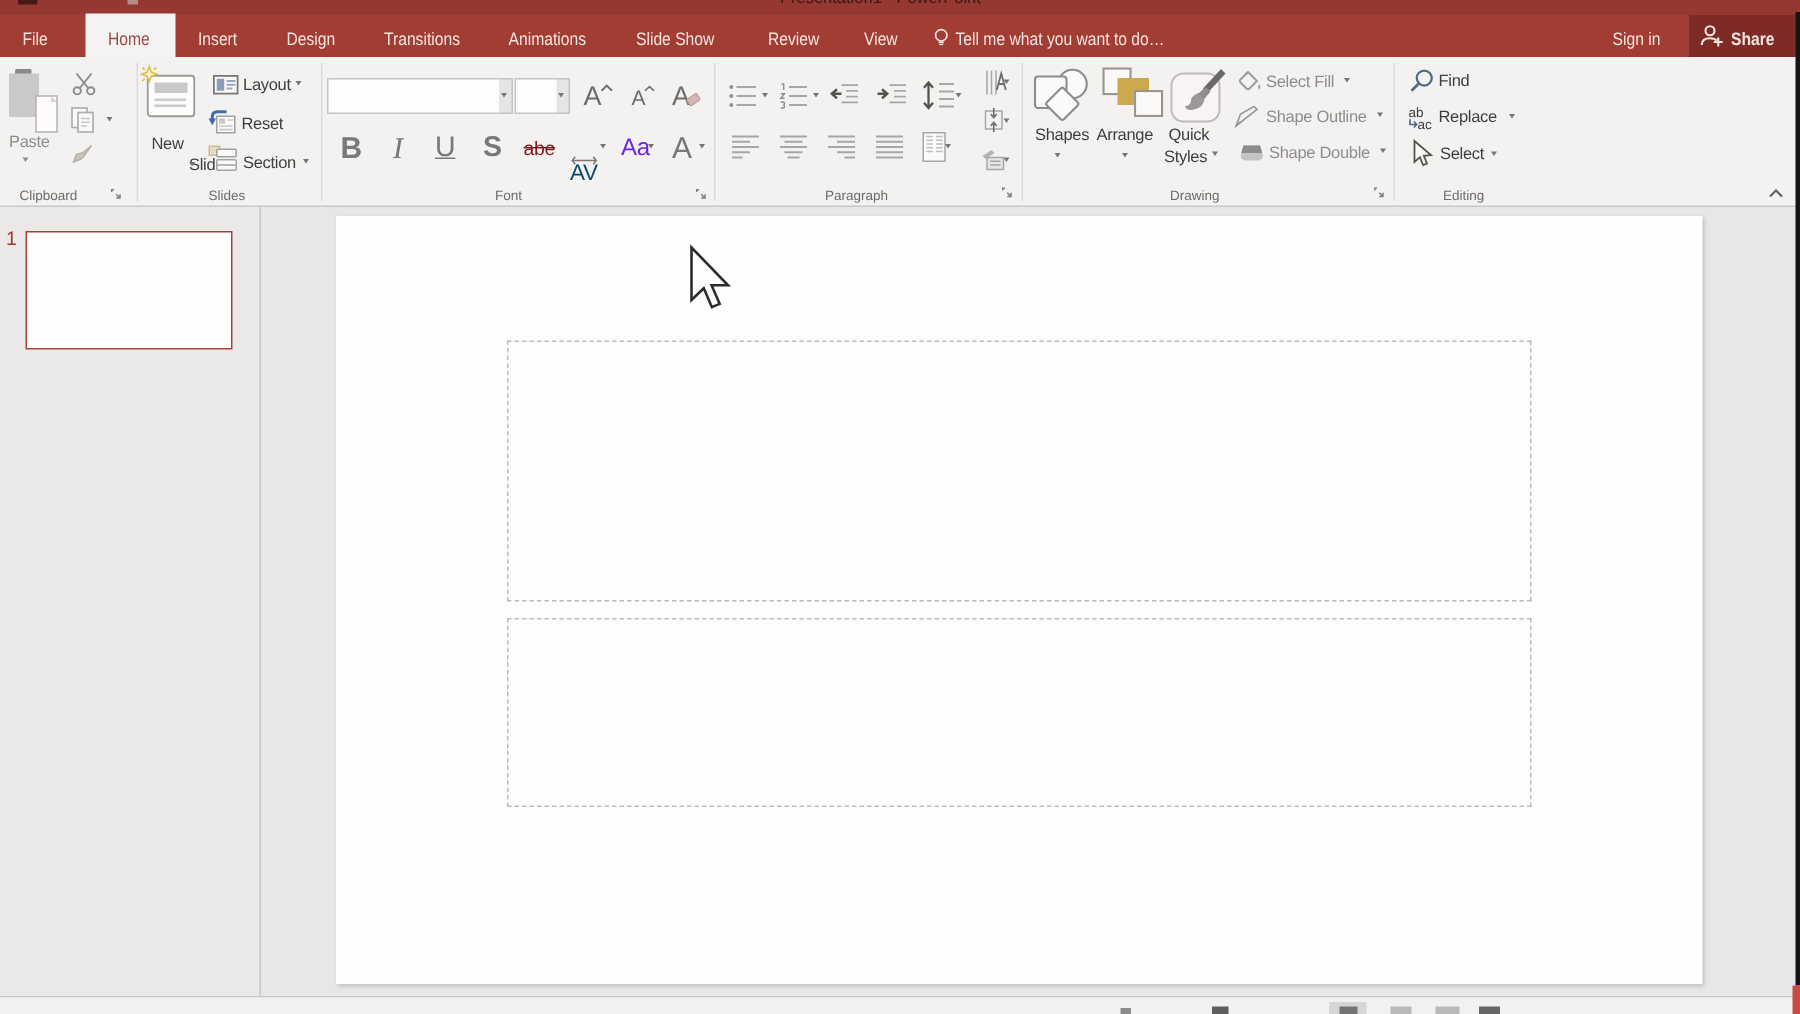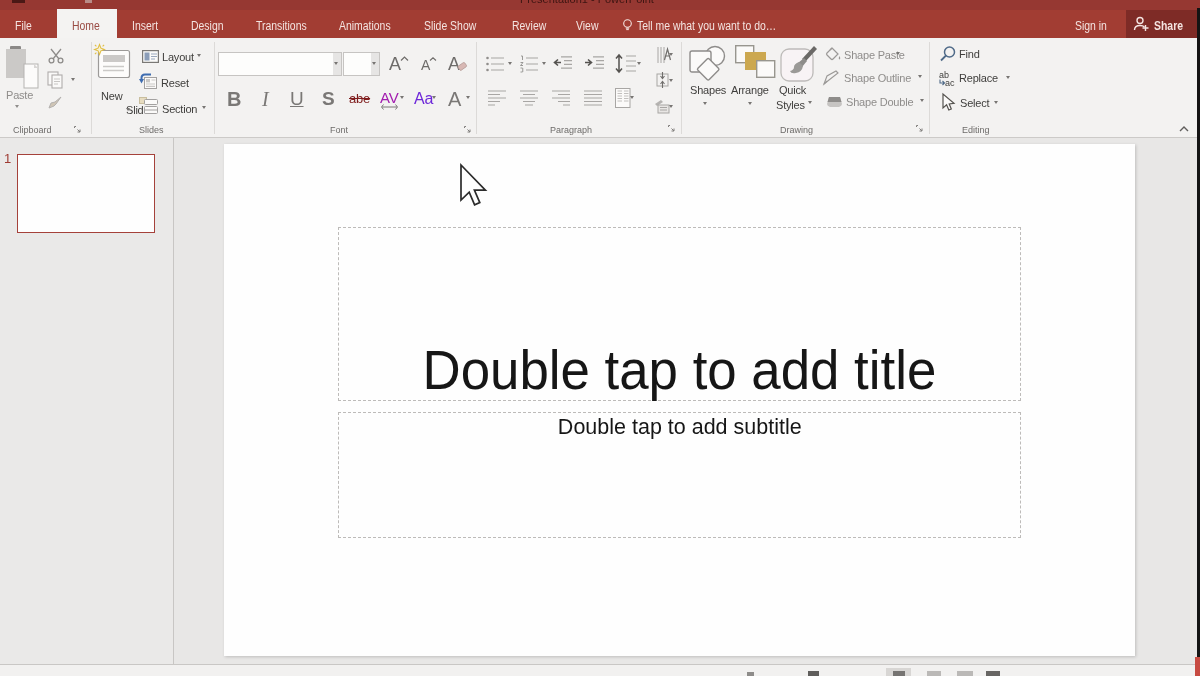--- a/index.html
+++ b/index.html
@@ -162,21 +162,21 @@
   <div class="t" style="left:448px;top:55px;font-size:18px;line-height:18px;color:#6E6C6A;">A</div>
   <svg style="left:457px;top:61px;" width="11" height="10" viewBox="0 0 11 10">
       <rect x="1" y="3" width="8" height="5" rx="1" transform="rotate(-35 5 5)" fill="#D8B8B4" stroke="#B59C98" stroke-width="0.8"></rect>
     </svg>
 
   <div class="t" style="left:227px;top:89px;font-size:20px;line-height:20px;font-weight:bold;color:#7A7876;">B</div>
   <div class="t" style="left:262px;top:89px;font-size:20px;line-height:20px;font-style:italic;font-family:'Liberation Serif',serif;color:#7A7876;">I</div>
   <div class="t" style="left:290px;top:89px;font-size:19px;line-height:20px;color:#7A7876;text-decoration:underline;">U</div>
   <div class="t" style="left:322px;top:89px;font-size:19px;line-height:20px;font-weight:bold;color:#7A7876;">S</div>
   <div class="t" style="left:349px;top:92px;font-size:13px;line-height:14px;color:#7f1d1d;text-decoration:line-through;">abe</div>
-  <div class="t" style="left:380px;top:90px;font-size:15px;line-height:15px;color:#a21caf;">AV</div>
+  <div class="t" style="left:380px;top:108px;font-size:15px;line-height:15px;color:#0c4a6e;">AV</div>
   <svg style="left:381px;top:104px;" width="17" height="6" viewBox="0 0 17 6">
       <path d="M2.5 0.5 L0.5 3 L2.5 5.5 M14.5 0.5 L16.5 3 L14.5 5.5 M1 3 L16 3" fill="none" stroke="#7A7876" stroke-width="1"></path>
     </svg>
   <div class="car" style="left:400px;top:96px;"></div>
   <div class="t" style="left:414px;top:91px;font-size:16px;line-height:16px;color:#6d28d9;">Aa</div>
   <div class="car" style="left:432px;top:96px;"></div>
   <div class="t" style="left:448px;top:89px;font-size:20px;line-height:20px;color:#7A7876;">A</div>
   <div class="car" style="left:466px;top:96px;"></div>
 
   <svg style="left:486px;top:56px;" width="19" height="16" viewBox="0 0 19 16">
@@ -269,21 +269,21 @@
   </svg>
   <div class="t" style="left:779px;top:84px;">Quick</div>
   <div class="t" style="left:776px;top:99px;">Styles</div>
   <div class="car" style="left:808px;top:101px;"></div>
 
   <svg style="left:826px;top:47px;" width="15" height="14" viewBox="0 0 15 14">
     <path d="M6 1 L12 7 L7 12 Q6 13 5 12 L1 8 Q0 7 1 6 Z" fill="none" stroke="#9B9997" stroke-width="1.2"></path>
     <path d="M6 1 L4 3" stroke="#9B9997" stroke-width="1.2"></path>
     <path d="M13.5 9 q1.5 2.5 0 3.5 q-1.5 -1 0 -3.5" fill="#9B9997"></path>
   </svg>
-  <div class="t gt" style="left:844px;top:49px;">Shape Paste</div>
+  <div class="t gt" style="left:844px;top:49px;">Select Fill</div>
   <div class="car" style="left:896px;top:52px;border-top-width:3px;"></div>
 
   <svg style="left:823px;top:70px;" width="16" height="15" viewBox="0 0 16 15">
     <path d="M1 14 L4 6 L13 1 L15 3 L6 10 Z" fill="none" stroke="#9B9997" stroke-width="1.1"></path>
     <path d="M1 14 L4 11" stroke="#9B9997" stroke-width="1.1"></path>
   </svg>
   <div class="t gt" style="left:844px;top:72px;">Shape Outline</div>
   <div class="car" style="left:918px;top:75px;border-top-width:3px;"></div>
 
   <svg style="left:826px;top:95px;" width="17" height="14" viewBox="0 0 17 14">
@@ -312,28 +312,22 @@
   <div class="car" style="left:994px;top:101px;"></div>
 
   <div class="a" style="left:0;top:138px;width:173px;height:526px;background:#EAE9E8;"></div>
   <div class="a" style="left:173px;top:138px;width:1px;height:526px;background:#C8C6C4;"></div>
   <div class="a" style="left:4px;top:151px;font-size:13px;color:#9E3A32;">1</div>
   <div class="a" style="left:17px;top:154px;width:138px;height:79px;background:#FEFEFE;border:1.5px solid #A5413A;box-sizing:border-box;"></div>
 
   <div class="a" style="left:224px;top:144px;width:911px;height:512px;background:#FEFEFE;box-shadow:1px 1px 3px rgba(0,0,0,0.18);"></div>
 
   <div class="a" style="left:338px;top:227px;width:683px;height:174px;border:1px dashed #BDBBB9;box-sizing:border-box;"></div>
-  <div class="a" style="left:338px;top:342px;width:683px;text-align:center;">
-    <span style="display:inline-block;font-size:56px;line-height:56px;color:#161616;transform:scaleX(0.943);transform-origin:center;white-space:nowrap;">Double tap to add title</span>
-  </div>
 
   <div class="a" style="left:338px;top:412px;width:683px;height:126px;border:1px dashed #BDBBB9;box-sizing:border-box;"></div>
-  <div class="a" style="left:338px;top:415px;width:683px;text-align:center;">
-    <span style="display:inline-block;font-size:22px;line-height:24px;color:#161616;transform:scaleX(0.977);transform-origin:center;white-space:nowrap;">Double tap to add subtitle</span>
-  </div>
 
   <svg style="left:460px;top:164px;" width="27" height="43" viewBox="0 0 27 43">
     <path d="M1 1 L1 36 L9.2 28.2 L14.6 40.8 L19.8 38.6 L14.4 26.2 L25.4 26.2 Z" fill="#FDFDFD" stroke="#2B2B2B" stroke-width="1.7" stroke-linejoin="miter"></path>
   </svg>
 
   <div class="a" style="left:0;top:664px;width:1200px;height:1px;background:#C9C7C5;"></div>
   <div class="a" style="left:0;top:665px;width:1200px;height:11px;background:#F2F1F0;"></div>
   <div class="a" style="left:747px;top:672px;width:7px;height:4px;background:#8E8C8A;"></div>
   <div class="a" style="left:808px;top:671px;width:11px;height:5px;background:#605E5C;"></div>
   <div class="a" style="left:886px;top:668px;width:25px;height:8px;background:#D8D6D4;"></div>

